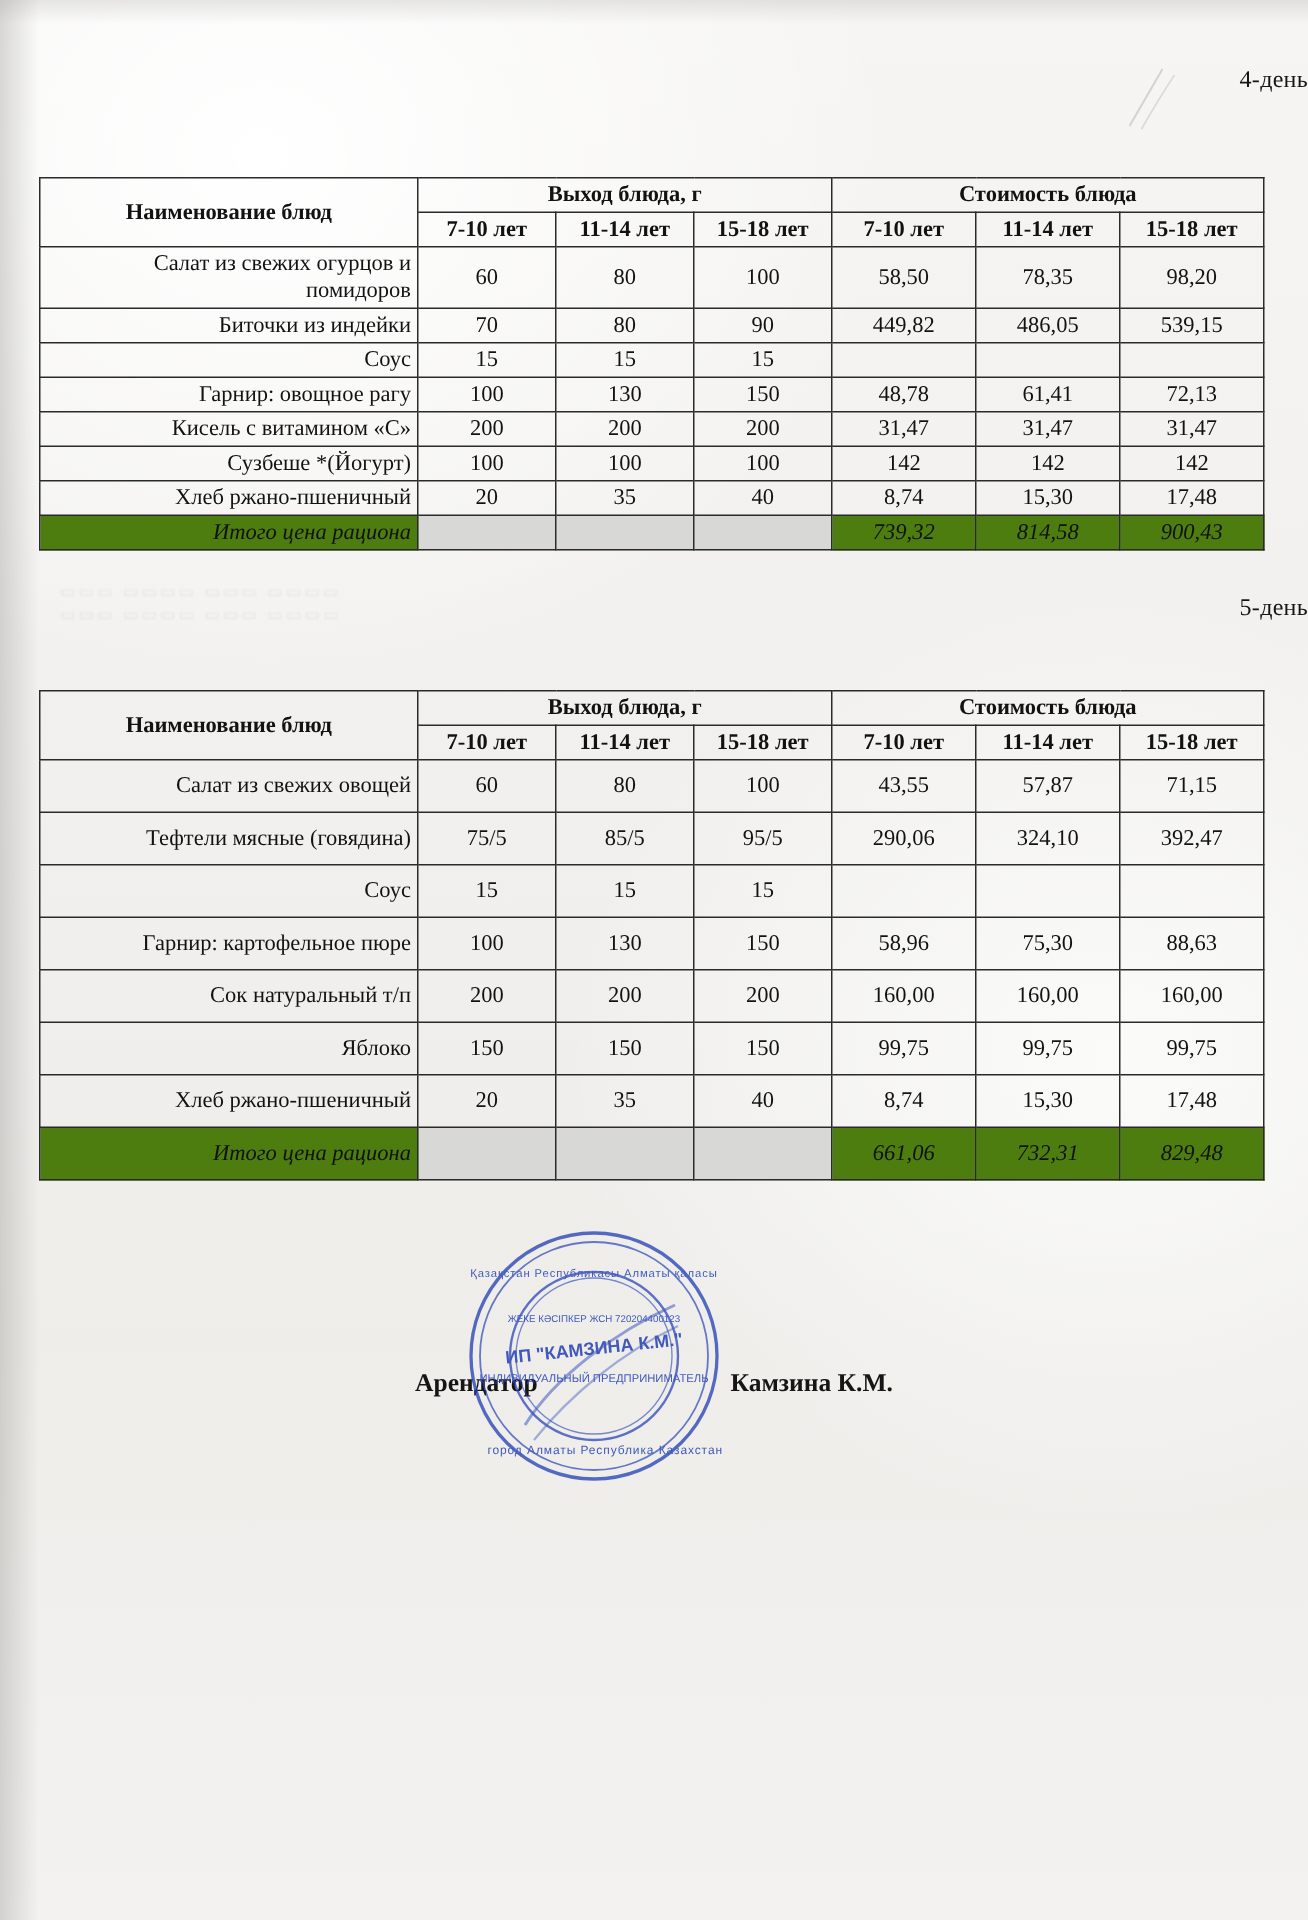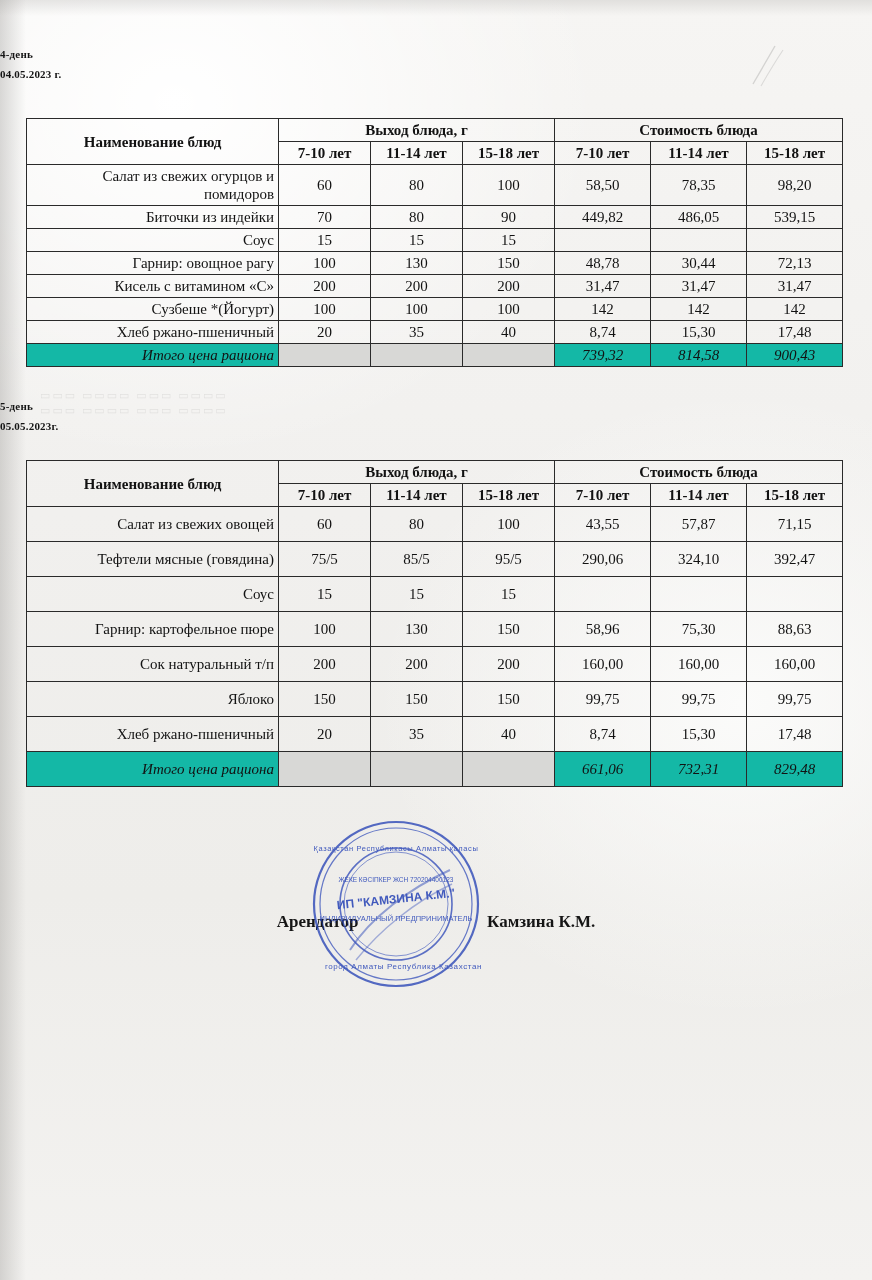--- a/index.html
+++ b/index.html
@@ -50,23 +50,23 @@
     color: #444;
     letter-spacing: 2px;
   }
 
   .content {
     position: relative;
     width: 872px;
   }
 
   .day-head {
-    text-align: left;
-    font-weight: bold;
-    font-size: 11px;
+    text-align: right;
+    font-weight: normal;
+    font-size: 16px;
     line-height: 20px;
     letter-spacing: 0.2px;
   }
   .day-head .line2 { display: block; }
 
   table.menu {
     border-collapse: collapse;
     table-layout: fixed;
     background: transparent;
   }
@@ -86,21 +86,21 @@
   }
   table.menu td.name {
     text-align: right;
     padding-left: 8px;
   }
   .col-name { width: 252px; }
   .col-w { width: 92px; }
   .col-c { width: 96px; }
 
   .total-row td {
-    background: #14b8a6;
+    background: #4d7c0f;
     font-style: italic;
     font-weight: bold;
   }
   .total-row td.blank {
     background: #d8d8d6;
     border-left: 1px solid #2a2a2a;
   }
   .total-row td.name {
     text-align: left;
   }
@@ -213,21 +213,20 @@
 
 <svg class="scribble" viewBox="0 0 60 50">
   <path d="M8 44 C 16 30, 22 20, 30 6" stroke="#3a3a3a" stroke-width="1.4" fill="none" opacity="0.5"></path>
   <path d="M16 46 C 24 32, 30 22, 38 10" stroke="#3a3a3a" stroke-width="1.1" fill="none" opacity="0.4"></path>
 </svg>
 
 <div class="content">
 
   <div class="head1 day-head">
     <span>4-день</span>
-    <span class="line2">04.05.2023 г.</span>
   </div>
 
   <table class="menu t1">
     <colgroup>
       <col class="col-name">
         <col class="col-w">
         <col class="col-w">
         <col class="col-w">
       <col class="col-c">
         <col class="col-c">
@@ -275,21 +274,21 @@
         <td></td>
         <td></td>
         <td></td>
       </tr>
       <tr>
         <td class="name">Гарнир: овощное рагу</td>
         <td>100</td>
         <td>130</td>
         <td>150</td>
         <td>48,78</td>
-        <td>30,44</td>
+        <td>61,41</td>
         <td>72,13</td>
       </tr>
       <tr>
         <td class="name">Кисель  с витамином «С»</td>
         <td>200</td>
         <td>200</td>
         <td>200</td>
         <td>31,47</td>
         <td>31,47</td>
         <td>31,47</td>
@@ -319,21 +318,20 @@
         <td class="blank"></td>
         <td>739,32</td>
         <td>814,58</td>
         <td>900,43</td>
       </tr>
     </tbody>
   </table>
 
   <div class="head2 day-head">
     <span>5-день</span>
-    <span class="line2">05.05.2023г.</span>
   </div>
 
   <table class="menu tall t2">
     <colgroup>
       <col class="col-name">
         <col class="col-w">
         <col class="col-w">
         <col class="col-w">
       <col class="col-c">
         <col class="col-c">

